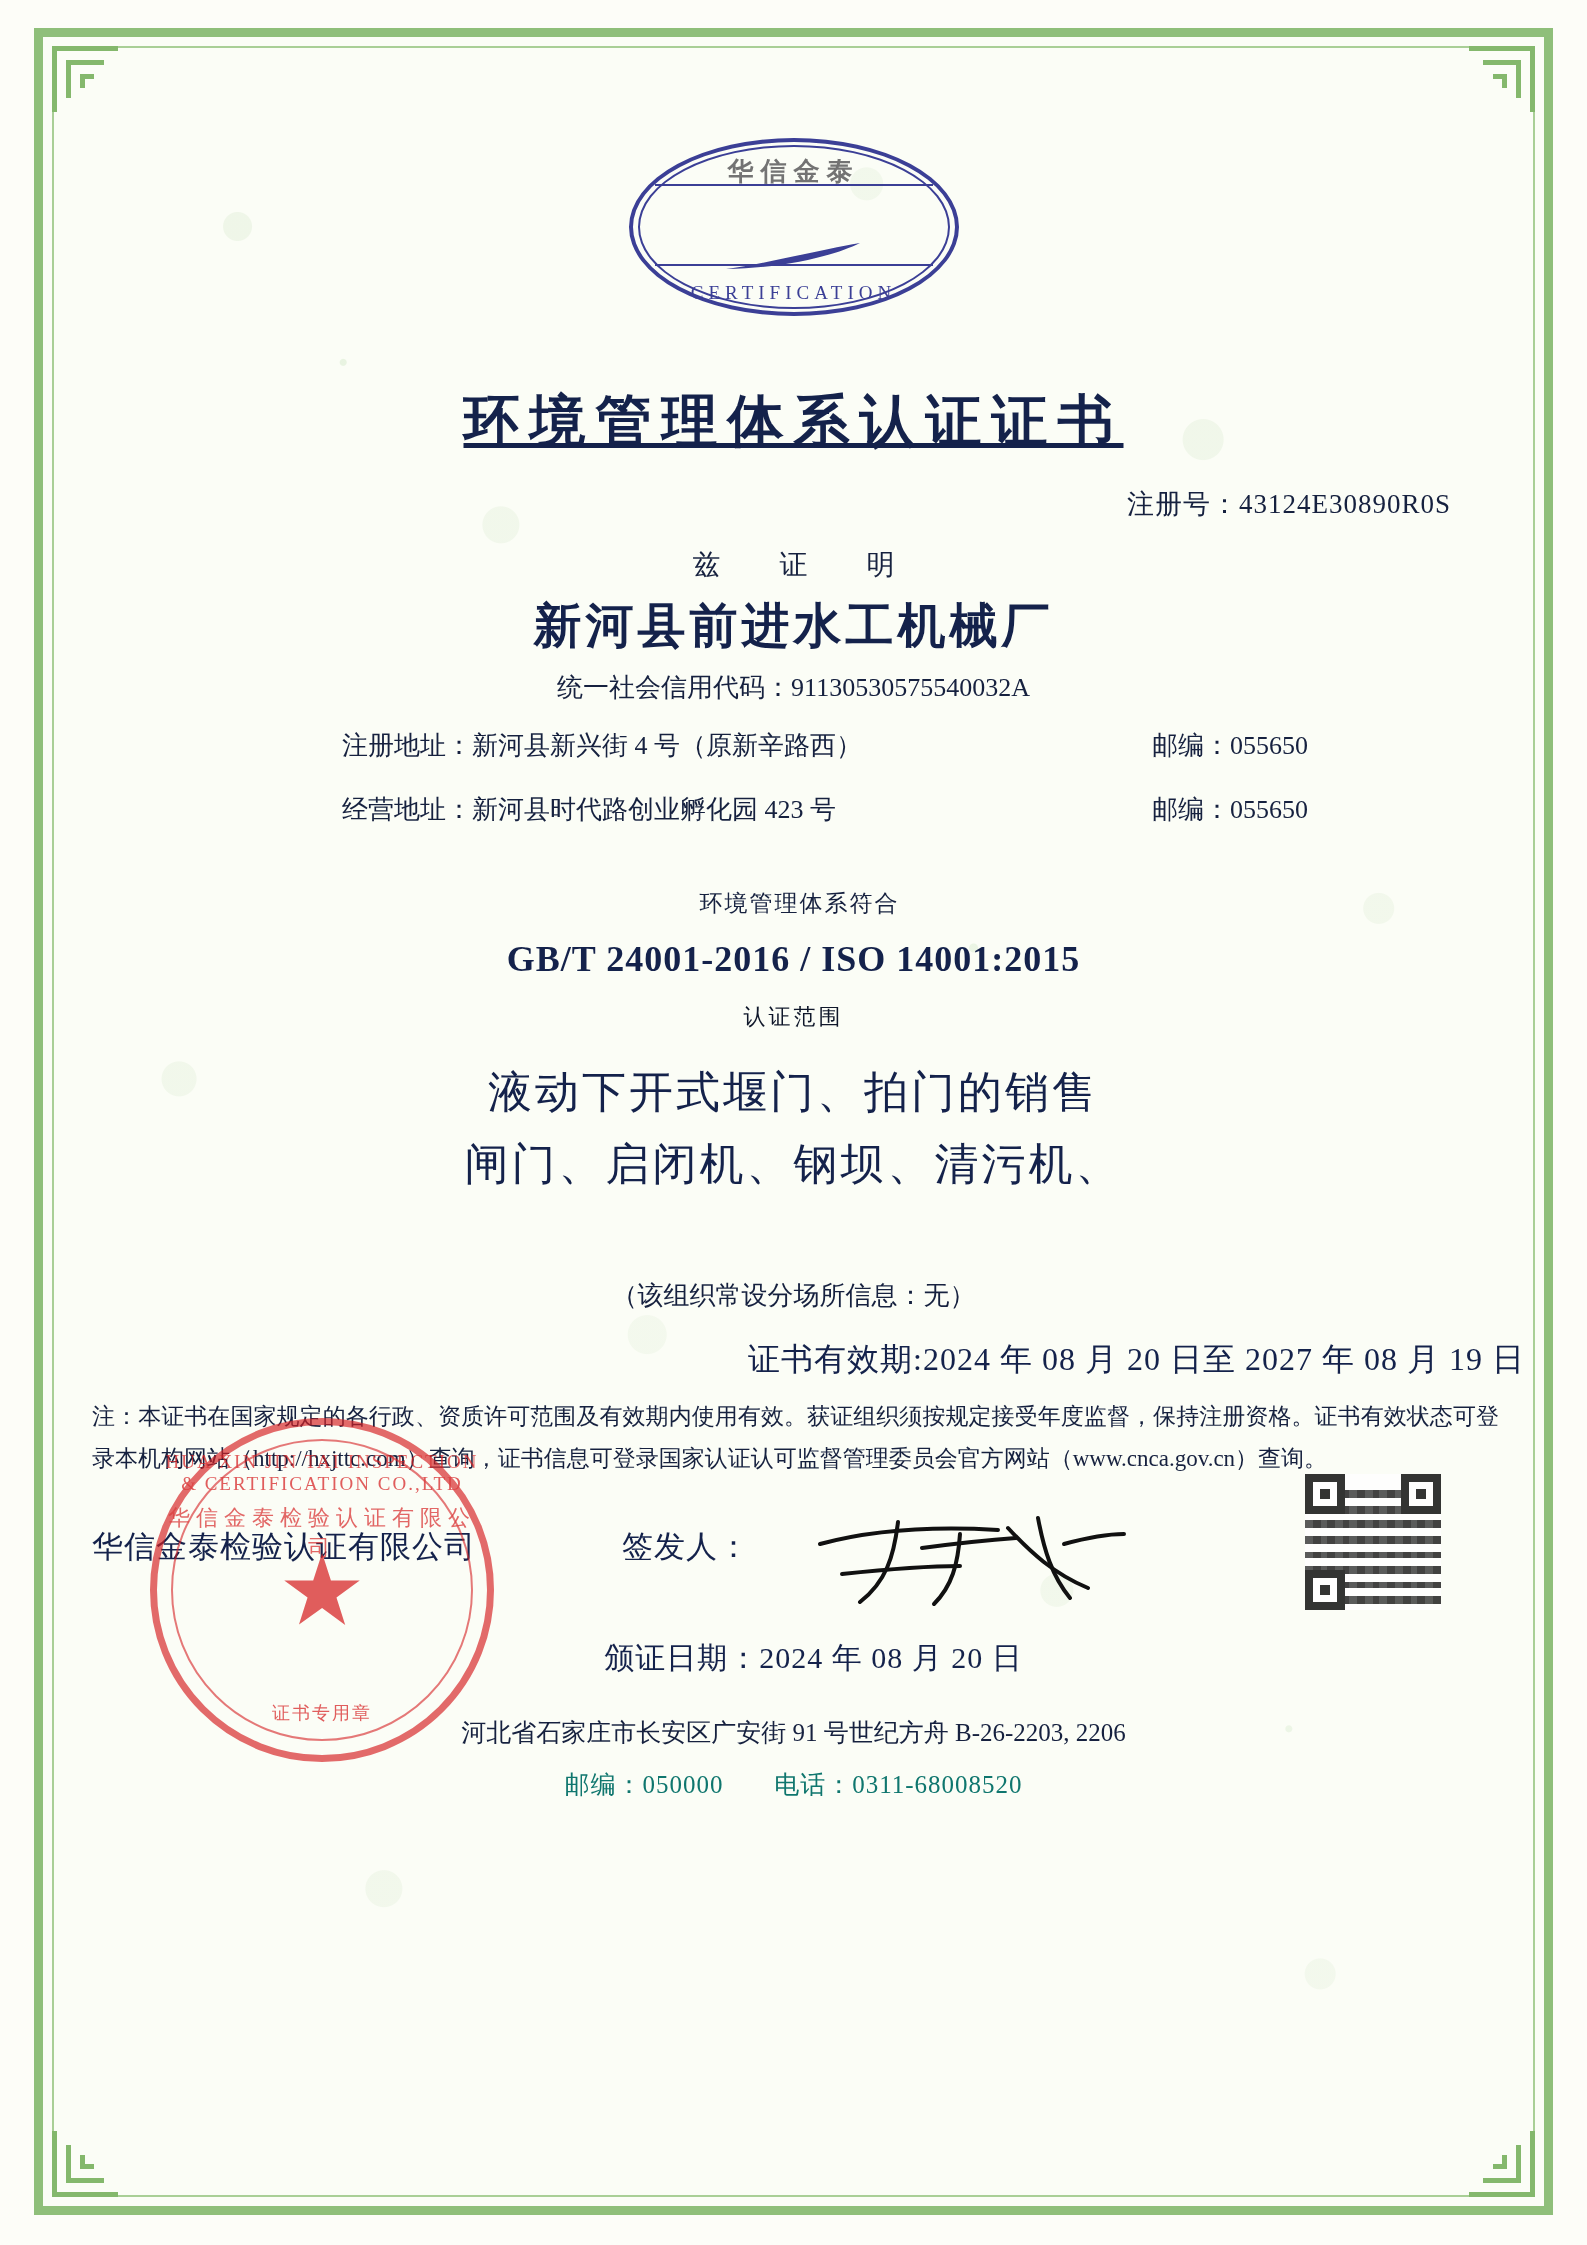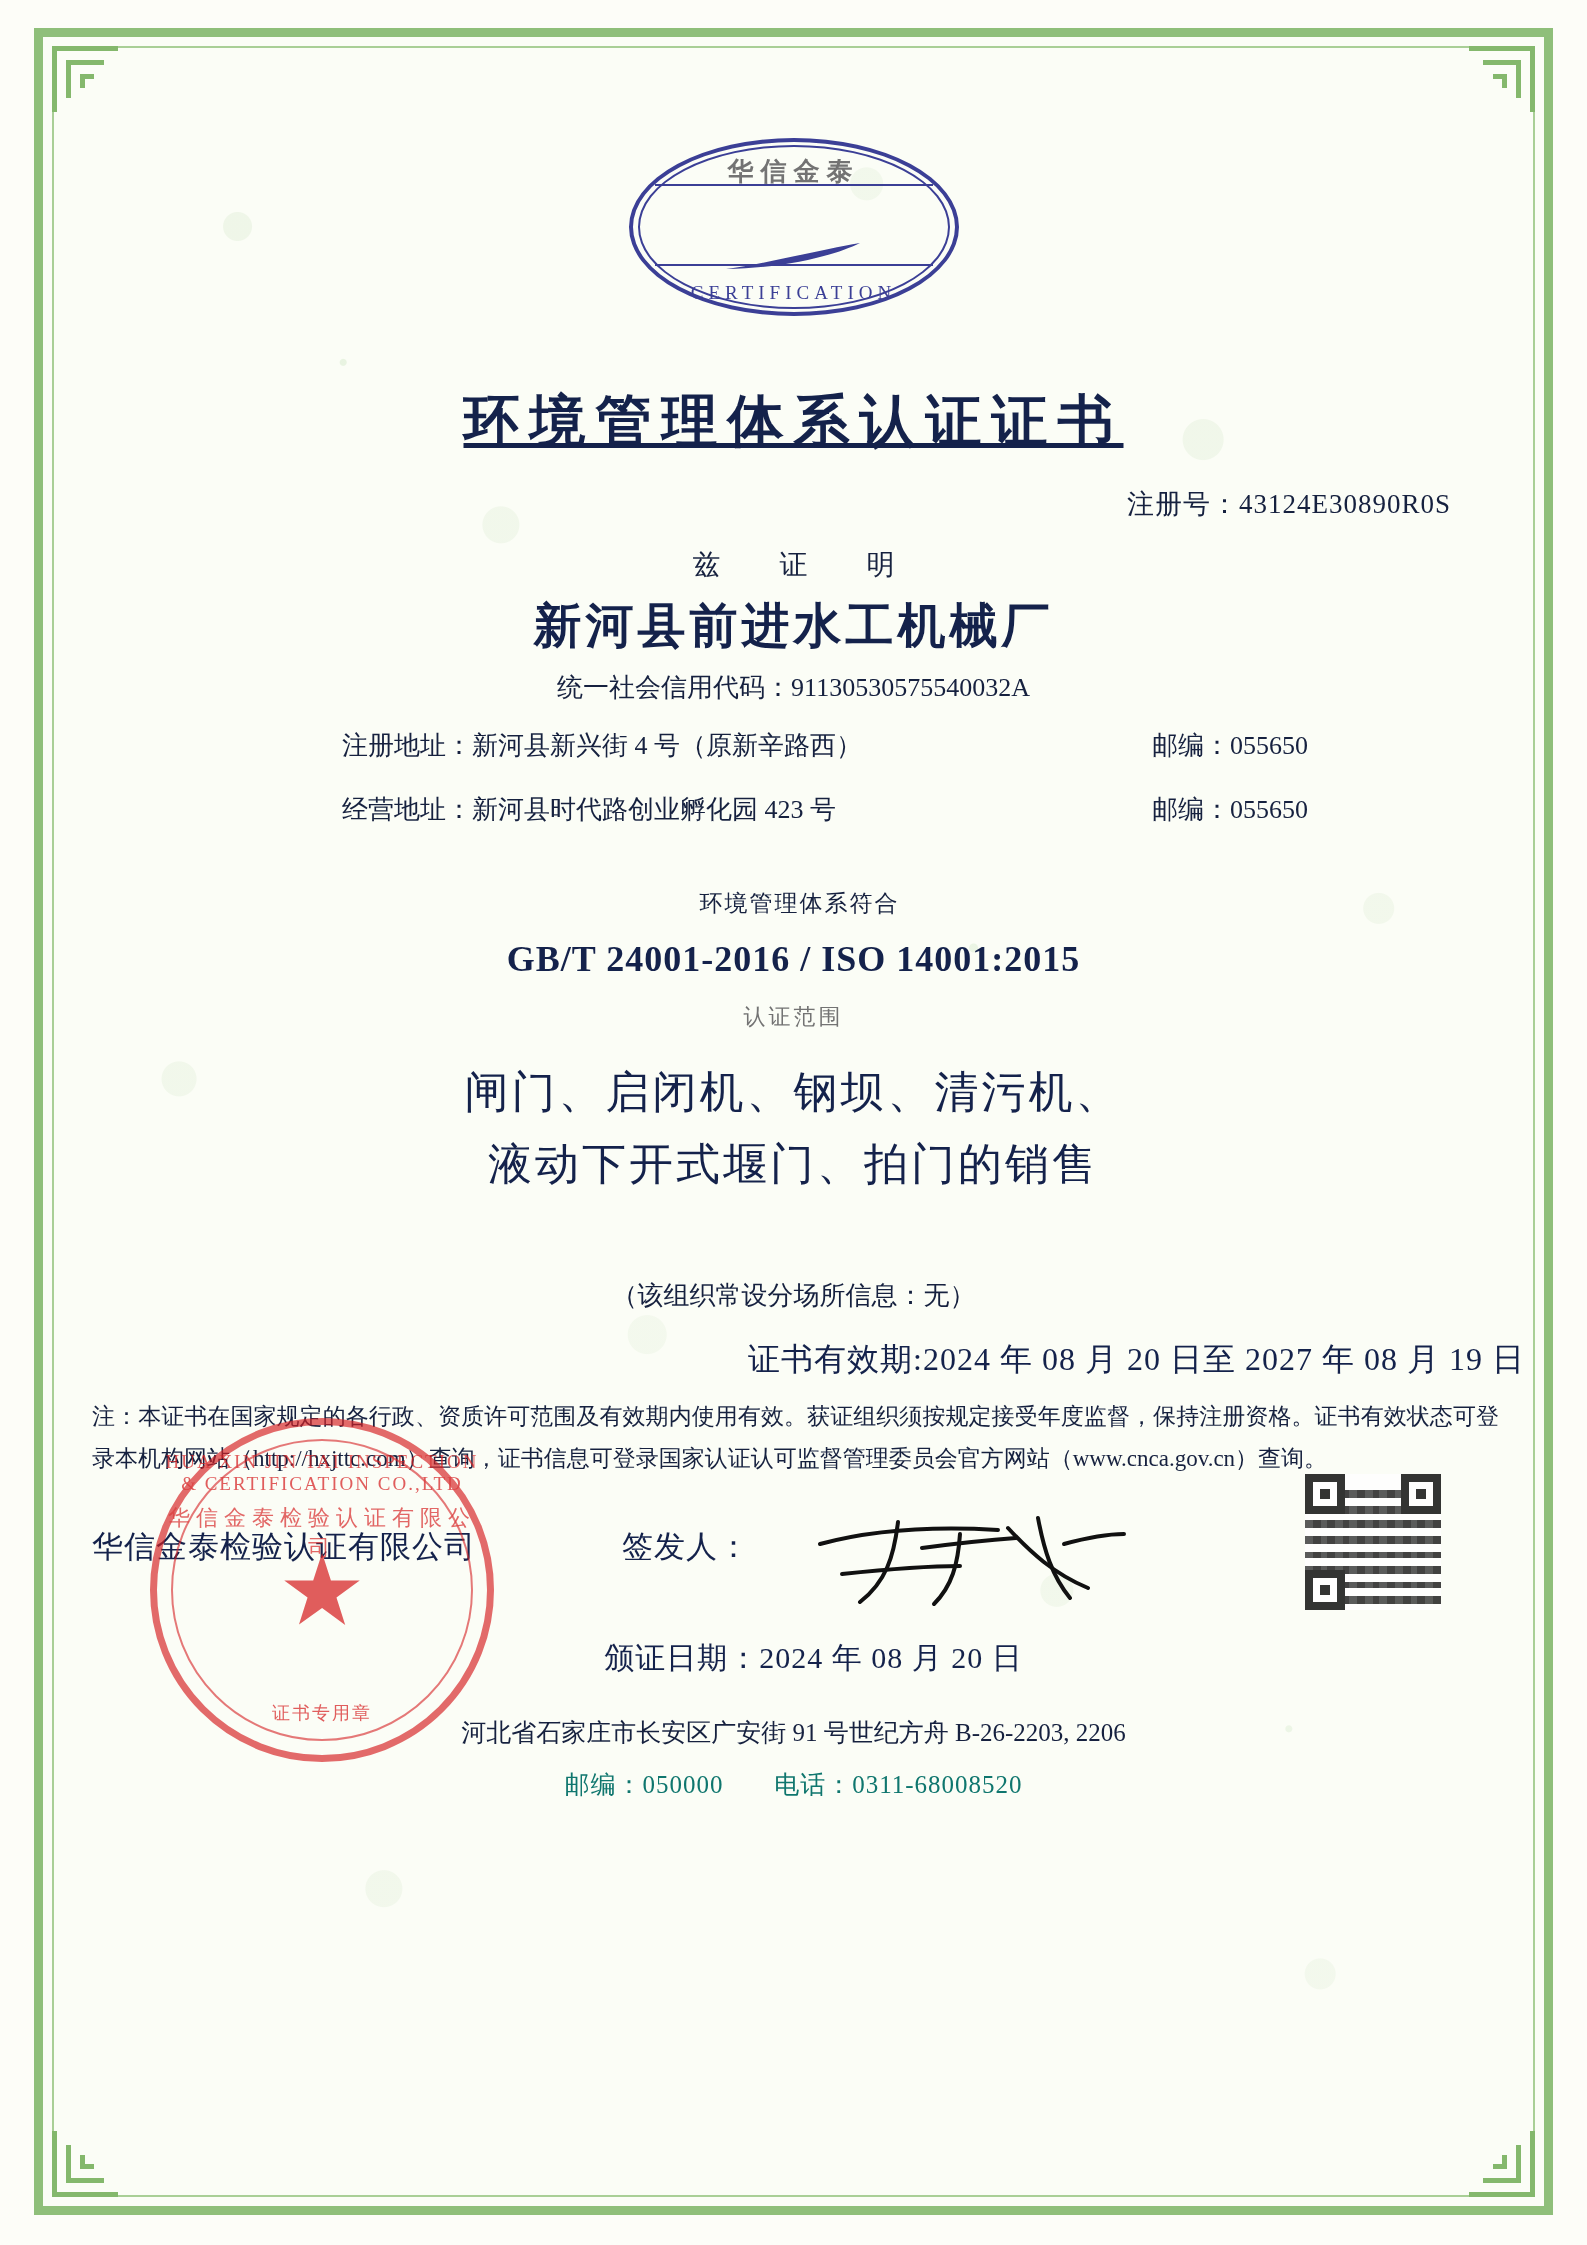--- a/index.html
+++ b/index.html
@@ -248,21 +248,21 @@
     color: #14224b;
     letter-spacing: 1px;
   }
 
   .scope-label {
     position: absolute;
     left: 0; right: 0;
     top: 946px;
     text-align: center;
     font-size: 22px;
-    color: #737373;
+    color: #0f172a;
     letter-spacing: 3px;
   }
 
   .scope-text {
     position: absolute;
     left: 0; right: 0;
     top: 1000px;
     text-align: center;
     font-size: 44px;
     line-height: 72px;
@@ -534,22 +534,22 @@
       </span>
     </div>
 
     <div class="conform">环境管理体系符合</div>
 
     <div class="standard">GB/T 24001-2016 / ISO 14001:2015</div>
 
     <div class="scope-label">认证范围</div>
 
     <div class="scope-text">
+      <div>液动下开式堰门、拍门的销售</div>
       <div>闸门、启闭机、钢坝、清污机、</div>
-      <div>液动下开式堰门、拍门的销售</div>
     </div>
 
     <div class="branches">（该组织常设分场所信息：无）</div>
 
     <div class="validity">证书有效期:2024 年 08 月 20 日至 2027 年 08 月 19 日</div>
 
     <div class="note">注：本证书在国家规定的各行政、资质许可范围及有效期内使用有效。获证组织须按规定接受年度监督，保持注册资格。证书有效状态可登录本机构网站（http://hxjttc.com）查询，证书信息可登录国家认证认可监督管理委员会官方网站（www.cnca.gov.cn）查询。</div>
 
     <div class="issuer-row">华信金泰检验认证有限公司</div>
     <div class="signer-label">签发人：</div>

